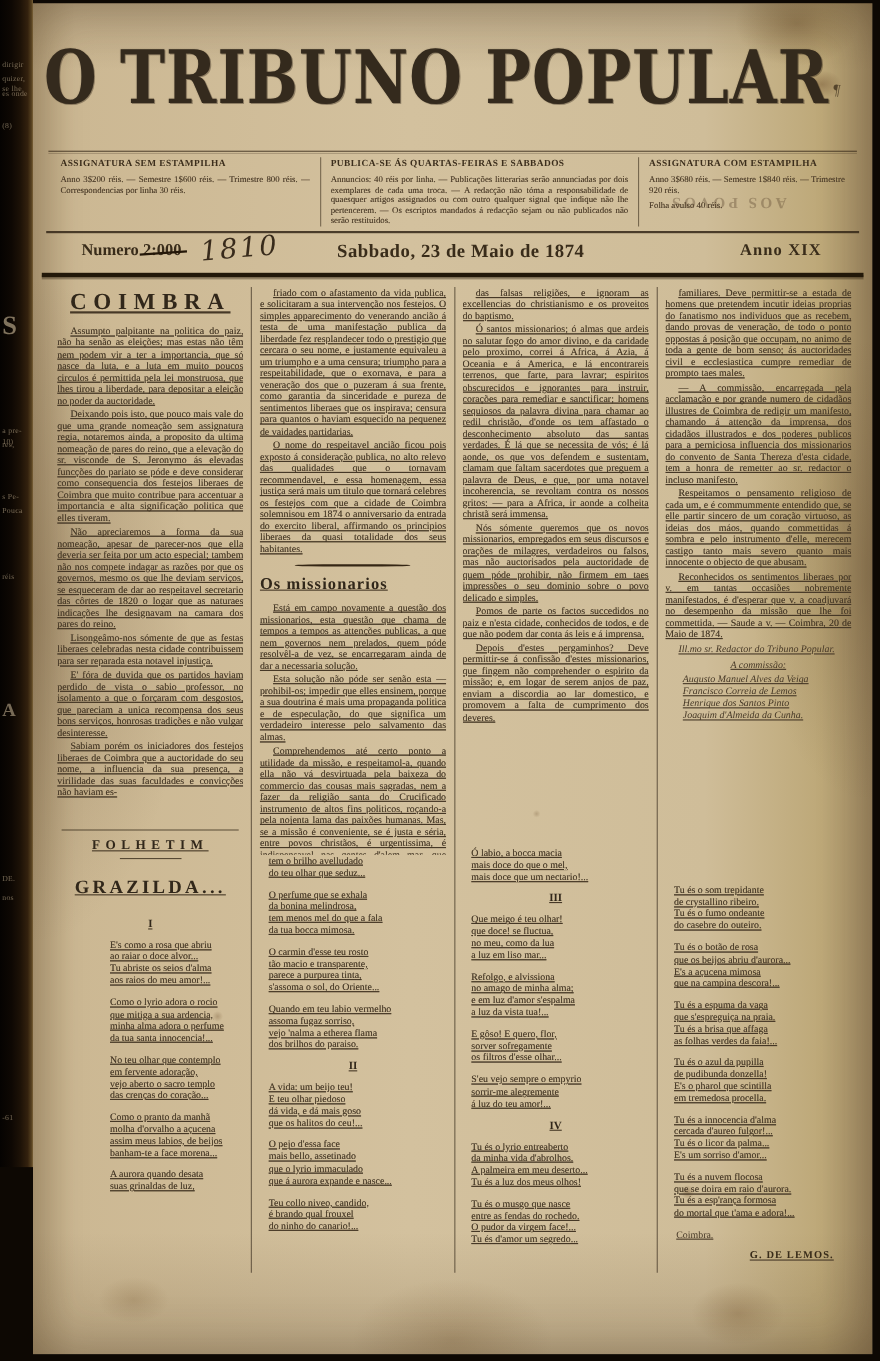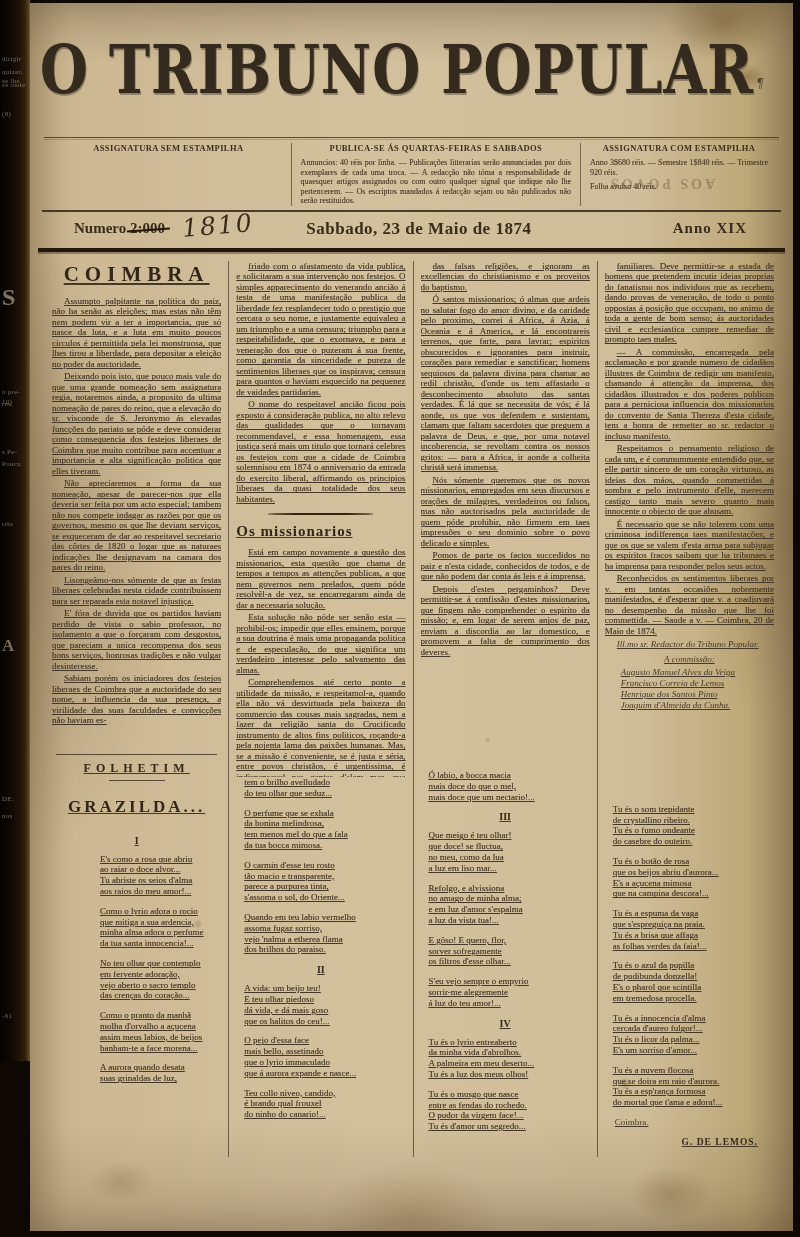--- a/index.html
+++ b/index.html
@@ -73,21 +73,21 @@
   
   .rule-thin{height:1px;background:rgba(58,45,28,.8);margin:2px 14px 0 14px;box-shadow:0 2px 0 rgba(58,45,28,.25);}
   .rule-med{height:2px;background:rgba(50,38,22,.85);margin:3px 12px 0 12px;}
   .rule-thick{height:4px;background:#221809;margin:4px 8px 0 8px;box-shadow:0 2px 0 rgba(34,24,9,.35);}
   
   .info-row{display:flex;margin:5px 16px 4px 16px;color:#4b3b28;}
   .info-cell{padding:0 9px;}
   .info-left{flex:0 0 31%;}
   .info-center{flex:0 0 37%;border-left:1px solid rgba(60,46,28,.6);border-right:1px solid rgba(60,46,28,.6);}
   .info-right{flex:1;}
-  .info-title{font-weight:bold;font-size:8.5px;text-align:center;letter-spacing:.4px;color:#3c2e1c;}
+  .info-title{font-weight:bold;font-size:8.5px;text-align:left;letter-spacing:.4px;color:#3c2e1c;}
   .info-body{font-size:8px;line-height:9.6px;text-align:justify;margin-top:5px;text-shadow:0 0 .5px rgba(75,59,40,.5);}
   
   .dateline{
     display:flex;align-items:center;justify-content:space-between;
     padding:7px 46px 5px 44px;color:#392c1a;font-weight:bold;position:relative;
   }
   .issue{font-size:15px;position:relative;white-space:nowrap;}
   .struck{position:relative;display:inline-block;}
   .struck::after{
     content:"";position:absolute;left:-3px;right:-5px;top:52%;height:2px;
@@ -167,20 +167,21 @@
 
   <div class="masthead">
     <div class="title">O TRIBUNO POPULAR</div>
   </div>
 
   <div class="rule-thin"></div>
 
   <div class="info-row">
     <div class="info-cell info-left">
       <div class="info-title">ASSIGNATURA SEM ESTAMPILHA</div>
+      <div class="info-body">Anno 3$200 réis. — Semestre 1$600 réis. — Trimestre 800 réis. — Correspondencias por linha 30 réis.</div>
     </div>
     <div class="info-cell info-center">
       <div class="info-title">PUBLICA-SE ÁS QUARTAS-FEIRAS E SABBADOS</div>
       <div class="info-body">Annuncios: 40 réis por linha. — Publicações litterarias serão annunciadas por dois exemplares de cada uma troca. — A redacção não tóma a responsabilidade de quaesquer artigos assignados ou com outro qualquer signal que indique não lhe pertencerem. — Os escriptos mandados á redacção sejam ou não publicados não serão restituidos.</div>
     </div>
     <div class="info-cell info-right">
       <div class="info-title">ASSIGNATURA COM ESTAMPILHA</div>
       <div class="info-body">Anno 3$680 réis. — Semestre 1$840 réis. — Trimestre 920 réis.</div>
       <div class="info-body">Folha avulso 40 réis.</div>
     </div>
@@ -310,21 +311,20 @@
 entre as fendas do rochedo.
 O pudor da virgem face!...
 Tu és d'amor um segredo...</div>
         </div>
       </div>
     <div class="col col3">
         <div class="article">
           <div class="para">familiares. Deve permittir-se a estada de homens que pretendem incutir ideias proprias do fanatismo nos individuos que as recebem, dando provas de veneração, de todo o ponto oppostas á posição que occupam, no animo de toda a gente de bom senso; ás auctoridades civil e ecclesiastica cumpre remediar de prompto taes males.</div>
           <div class="para">— A commissão, encarregada pela acclamação e por grande numero de cidadãos illustres de Coimbra de redigir um manifesto, chamando á attenção da imprensa, dos cidadãos illustrados e dos poderes publicos para a perniciosa influencia dos missionarios do convento de Santa Thereza d'esta cidade, tem a honra de remetter ao sr. redactor o incluso manifesto.</div>
           <div class="para">Respeitamos o pensamento religioso de cada um, e é commummente entendido que, se elle partir sincero de um coração virtuoso, as ideias dos máos, quando commettidas á sombra e pelo instrumento d'elle, merecem castigo tanto mais severo quanto mais innocente o objecto de que abusam.</div>
-          <div class="para">É necessario que se não tolerem com uma criminosa indifferença taes manifestações; e que os que se valem d'esta arma para subjugar os espiritos fracos saibam que ha tribunaes e ha imprensa para responder pelos seus actos.</div>
           <div class="para">Reconhecidos os sentimentos liberaes por v. em tantas occasiões nobremente manifestados, é d'esperar que v. a coadjuvará no desempenho da missão que lhe foi commettida. — Saude a v. — Coimbra, 20 de Maio de 1874.</div>
           <div class="salute">Ill.mo sr. Redactor do Tribuno Popular.</div>
           <div class="names-label">A commissão:</div>
           <div class="name">Augusto Manuel Alves da Veiga</div>
           <div class="name">Francisco Correia de Lemos</div>
           <div class="name">Henrique dos Santos Pinto</div>
           <div class="name">Joaquim d'Almeida da Cunha.</div>
         </div>
         <div class="feuilleton">
           <div class="stanza">Tu és o som trepidante

